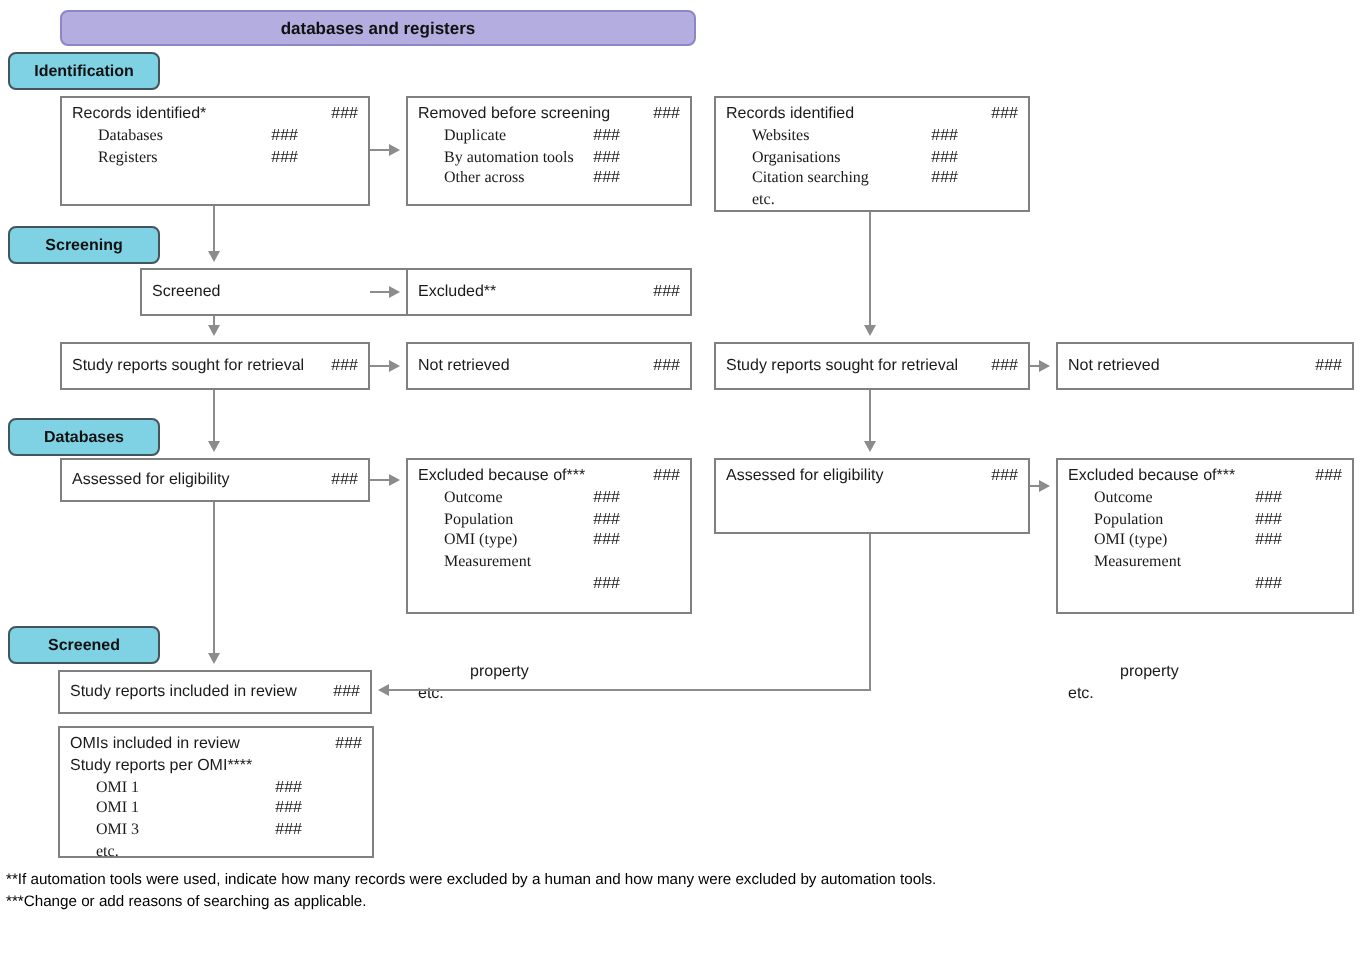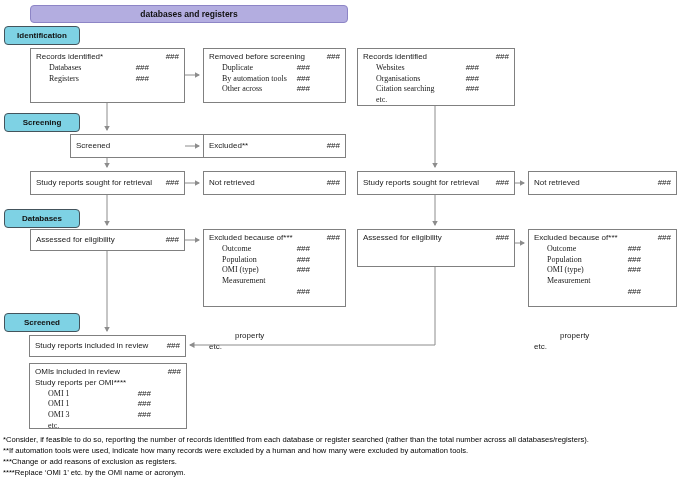--- a/index.html
+++ b/index.html
@@ -256,19 +256,17 @@
     <line x1="107" y1="103" x2="107" y2="130" stroke="#8c8c8c" stroke-width="1" marker-end="url(#arr)"></line>
     <line x1="107" y1="158" x2="107" y2="167" stroke="#8c8c8c" stroke-width="1" marker-end="url(#arr)"></line>
     <line x1="107" y1="195" x2="107" y2="225" stroke="#8c8c8c" stroke-width="1" marker-end="url(#arr)"></line>
     <line x1="107" y1="251" x2="107" y2="331" stroke="#8c8c8c" stroke-width="1" marker-end="url(#arr)"></line>
     <line x1="435" y1="106" x2="435" y2="167" stroke="#8c8c8c" stroke-width="1" marker-end="url(#arr)"></line>
     <line x1="435" y1="195" x2="435" y2="225" stroke="#8c8c8c" stroke-width="1" marker-end="url(#arr)"></line>
     <polyline points="435,267 435,345 190,345" fill="none" stroke="#8c8c8c" stroke-width="1" marker-end="url(#arr)"></polyline>
   </svg>
 
   <div class="footnotes">
-    <div class="fn">*Consider, if feasible to do so, reporting the number of records identified from each database or register searched (rather than the total number across all databases/registers).</div>
     <div class="fn">**If automation tools were used, indicate how many records were excluded by a human and how many were excluded by automation tools.</div>
-    <div class="fn">***Change or add reasons of exclusion as registers.</div>
-    <div class="fn">****Replace ‘OMI 1’ etc. by the OMI name or acronym.</div>
+    <div class="fn">***Change or add reasons of searching as applicable.</div>
   </div>
 
 </div>
 
 </body></html>

